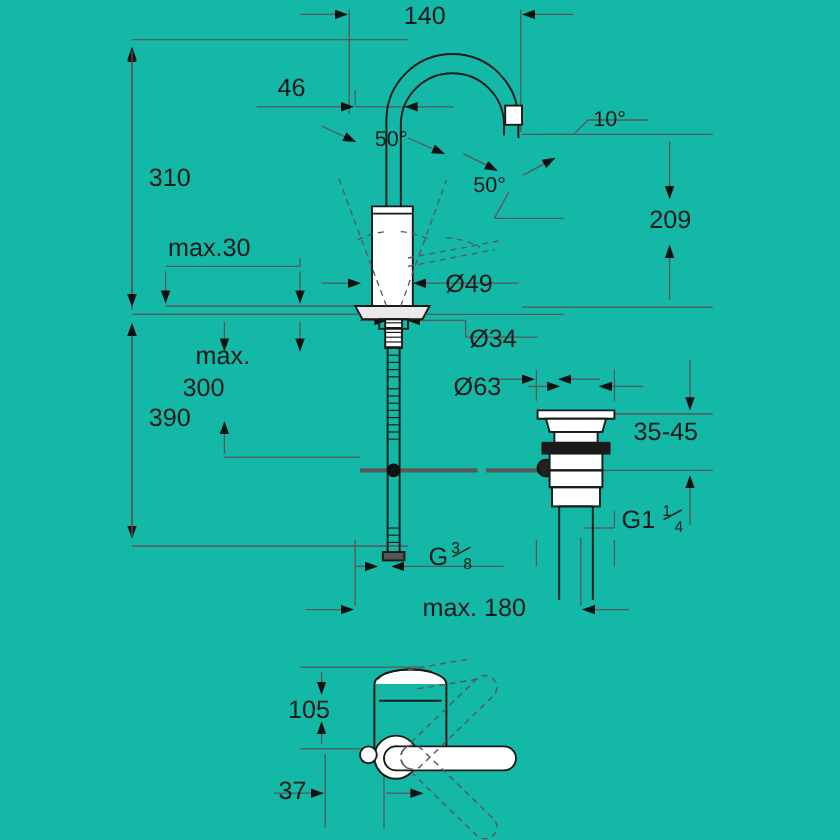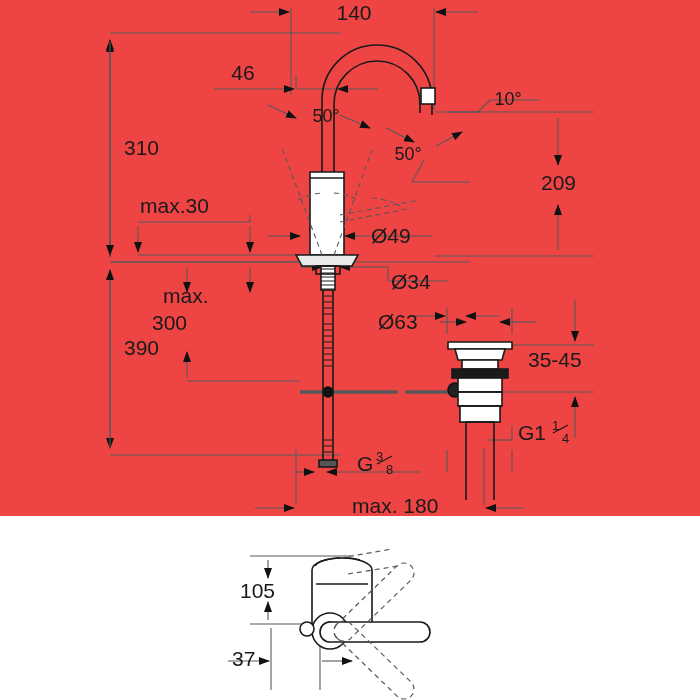--- a/index.html
+++ b/index.html
@@ -2,21 +2,21 @@
 <html><head>
 <meta charset="utf-8">
 <title>Technical Drawing</title>
 <style>
   html,body{margin:0;padding:0;background:#ffffff;}
   body{
     width:700px;height:700px;overflow:hidden;
     font-family:"Liberation Sans",sans-serif;
     color:#1a1a1a;
   }
-  #sheet{position:relative;width:700px;height:516px;background:#ef4444;}
+  #sheet{position:relative;width:700px;height:700px;background:#14b8a6;}
   svg{display:block;}
   .dimtxt{
     font-family:"Liberation Sans",sans-serif;
     font-size:21px;
     fill:#1a1a1a;
   }
   .dimtxt.frac{font-size:13px;}
   .ang{
     font-family:"Liberation Sans",sans-serif;
     font-size:18px;

